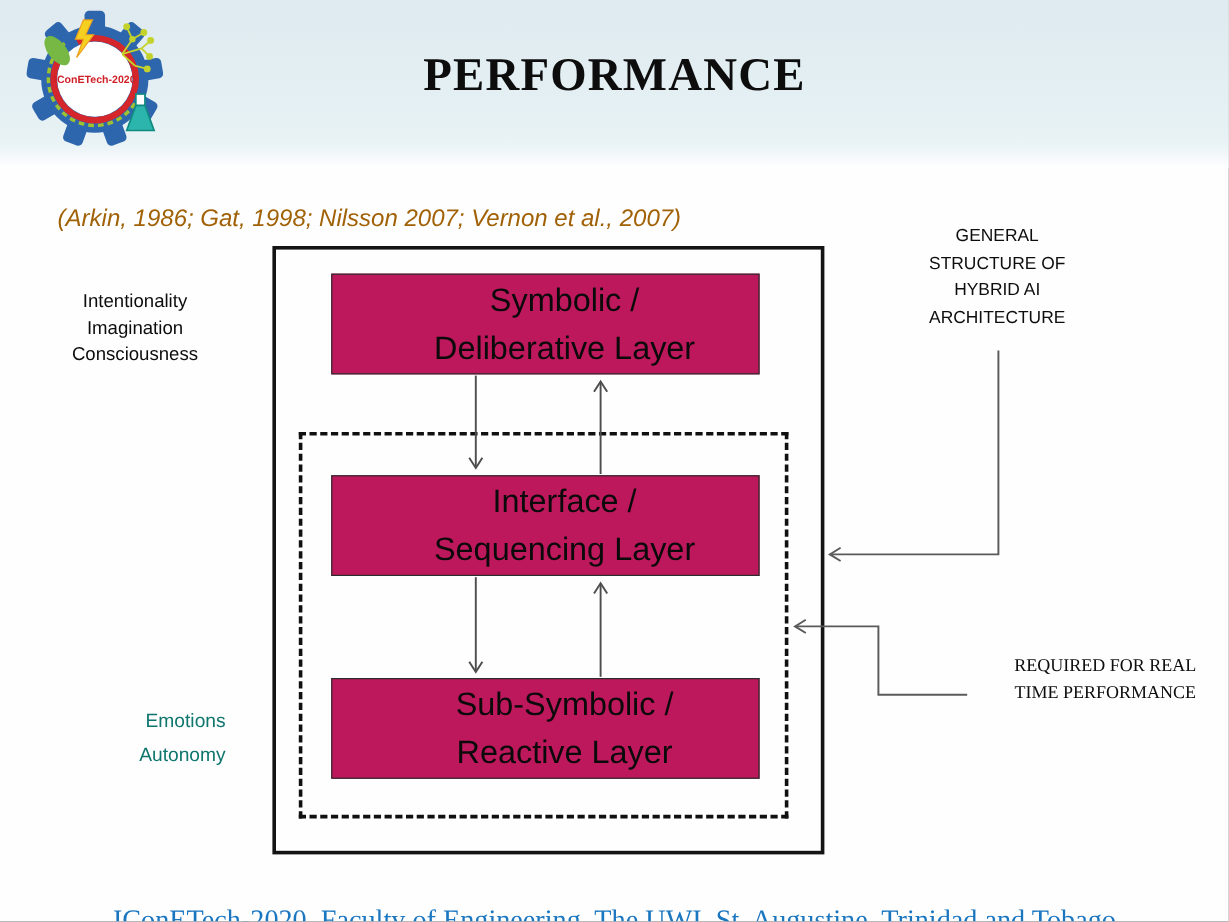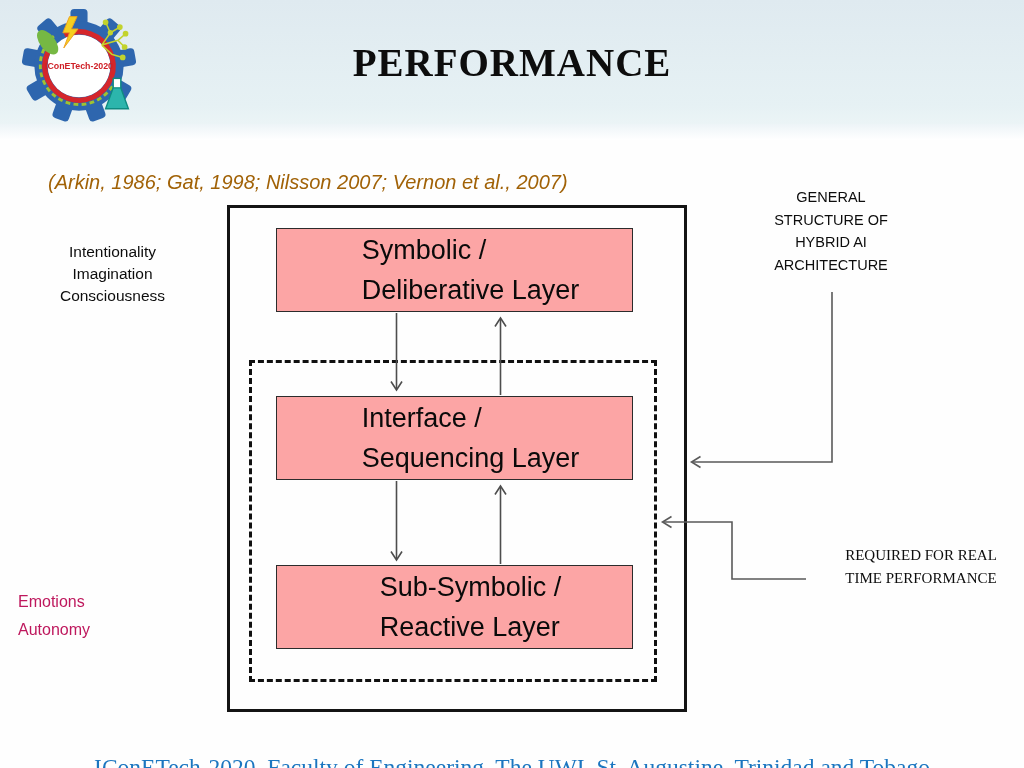--- a/index.html
+++ b/index.html
@@ -32,36 +32,36 @@
   .outer-box{
     position:absolute; left:227px; top:205px; width:460px; height:507px;
     border:3px solid #141414; box-sizing:border-box; background:transparent;
   }
   .dashed-box{
     position:absolute; left:249px; top:360px; width:408px; height:322px;
     border:3px dashed #101010; box-sizing:border-box;
   }
   .layer-box{
     position:absolute; left:276px; width:357px; height:84px;
-    border:1.5px solid #2c2c2c; box-sizing:border-box; background:#fca5a5;
-    display:flex; align-items:center; justify-content:center; 
+    border:1.5px solid #2c2c2c; box-sizing:border-box; background:#be185d;
+    display:flex; align-items:center; justify-content:center; text-align:center;
     font-size:27px; line-height:1.5; color:#0a0a0a; white-space:pre-line;padding-left:32px;
   }
   .layer-1{ top:228px; }
   .layer-2{ top:396px; }
   .layer-3{ top:565px; }
   
   .preline{ white-space:pre-line; }
   .note-left-top{
     position:absolute; left:30px; top:241px; width:165px; text-align:center;
     font-size:15.5px; line-height:22px; color:#0d0d0d;
   }
   .note-left-bottom{
-    position:absolute; left:18px; top:588px; width:160px; text-align:left;
-    font-size:16px; line-height:28px; color:#be185d;
+    position:absolute; left:28px; top:588px; width:160px; text-align:right;
+    font-size:16px; line-height:28px; color:#0f766e;
   }
   .note-right-top{
     position:absolute; left:752px; top:186px; width:158px; text-align:center;
     font-size:14.5px; line-height:22.5px; color:#0d0d0d;
   }
   .note-right-bottom{
     position:absolute; left:820px; top:544px; width:202px; text-align:center;
     color:#0d0d0d;
   }
   .note-right-bottom .rb-title{ font-size:15px; line-height:22.5px;font-family:Liberation Serif, serif; }

